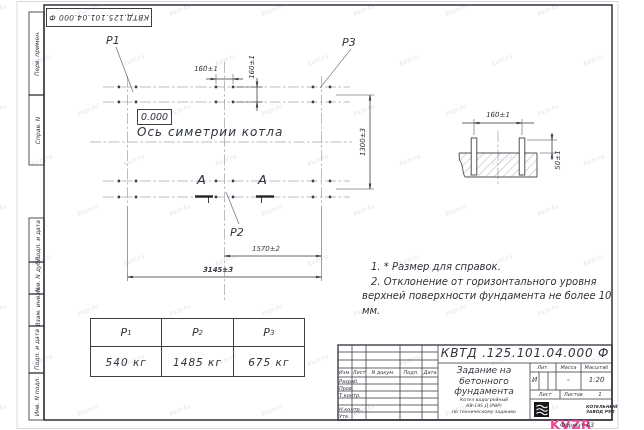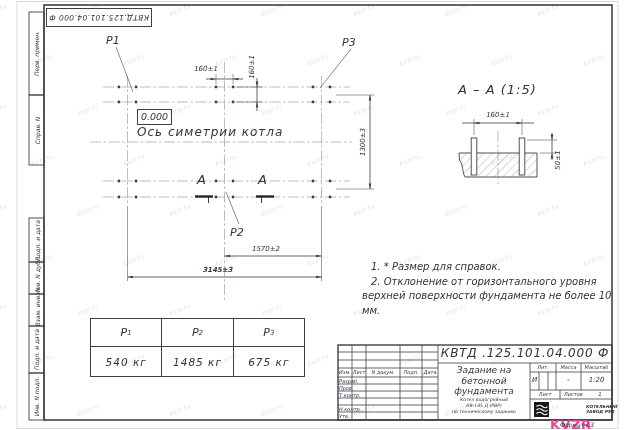--- a/index.html
+++ b/index.html
@@ -279,21 +279,20 @@
   <div class="txt axis" style="left:137px;top:125px;">Ось симетрии котла</div>
   <div class="txt seclet" style="left:197px;top:172px;">А</div>
   <div class="txt seclet" style="left:258px;top:172px;">А</div>
 
   <div class="txt dim" style="left:186px;top:65px;width:40px;">160±1</div>
   <div class="txt dim rot90" style="left:233px;top:62px;width:40px;height:10px;">160±1</div>
   <div class="txt dim rot90" style="left:344px;top:137px;width:40px;height:10px;">1300±3</div>
   <div class="txt dim" style="left:240px;top:245px;width:52px;">1570±2</div>
   <div class="txt dim" style="left:192px;top:266px;width:52px;font-weight:bold;">3145±3</div>
 
-  <div class="txt sectitle" style="left:458px;top:82px;">А – А (1:5)</div>
   <div class="txt dim" style="left:478px;top:111px;width:40px;">160±1</div>
   <div class="txt dim rot90" style="left:539px;top:155px;width:40px;height:10px;">50±1</div>
 
   <div class="ltable">
     <div class="row hdr">
       <div class="cell">
           <span>P</span>
           <sub>1</sub>
         </div>
       <div class="cell">
@@ -325,21 +324,21 @@
     <div class="c lab5 ctr" style="left:28px;top:24px;width:34px;">N докум.</div>
     <div class="c lab5 ctr" style="left:62px;top:24px;width:22px;">Подп.</div>
     <div class="c lab5 ctr" style="left:84px;top:24px;width:16px;">Дата</div>
 
     <div class="c lab5" style="left:1px;top:32.5px;">Разраб.</div>
     <div class="c lab5" style="left:1px;top:39.5px;">Пров.</div>
     <div class="c lab5" style="left:1px;top:46.5px;">Т.контр.</div>
     <div class="c lab5" style="left:1px;top:60.5px;">Н.контр.</div>
     <div class="c lab5" style="left:1px;top:67.5px;">Утв.</div>
 
-    <div class="c ctr" style="left:100px;top:20px;width:92px;font-size:9px;line-height:1.18;white-space:normal;">Задание на бетонной фундамента</div>
+    <div class="c ctr" style="left:100px;top:20px;width:92px;font-size:9px;line-height:1.18;white-space:normal;">Задание на бетонного фундамента</div>
     <div class="c ctr" style="left:100px;top:52px;width:92px;font-size:4.6px;line-height:1.3;">
       <div>Котел водогрейный</div>
       <div>КВ-145 Д (РВР)</div>
       <div>по техническому заданию</div>
     </div>
 
     <div class="c lab5 ctr" style="left:192px;top:19px;width:26px;">Лит.</div>
     <div class="c lab5 ctr" style="left:218px;top:19px;width:25px;">Масса</div>
     <div class="c lab5 ctr" style="left:243px;top:19px;width:31px;">Масштаб</div>
     <div class="c ctr" style="left:192px;top:31px;width:9px;font-size:7px;">И</div>

